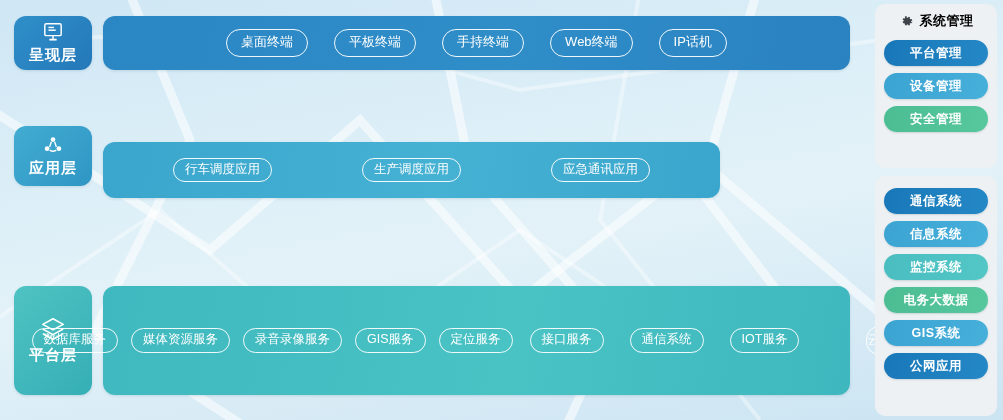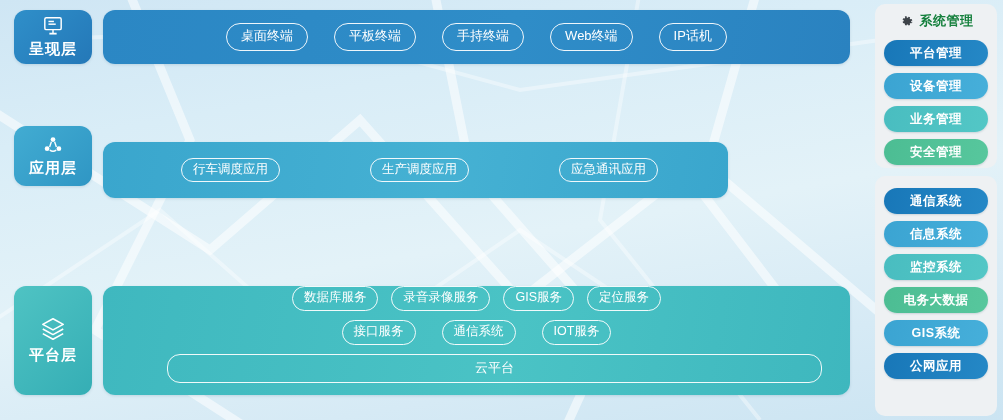--- a/index.html
+++ b/index.html
@@ -89,22 +89,23 @@
     padding: 5px 14px 6px;
     white-space: nowrap;
     line-height: 1.1;
     background: transparent;
   }
   .pill.small { font-size: 12.5px; padding: 4px 11px 5px; }
 
   
   .platform-rows {
     display: flex;
-    flex-direction: column;
-    gap: 9px;
+    flex-direction: row;
+    justify-content: center;
+    gap: 17px;
     height: 100%;
     padding: 0 14px;
     box-sizing: border-box;
   }
   .platform-line {
     display: flex;
     align-items: center;
     justify-content: center;
     gap: 13px;
   }
@@ -134,21 +135,21 @@
     border-radius: 10px;
     box-sizing: border-box;
     padding: 5px 9px 8px;
   }
   .side-head {
     display: flex;
     align-items: center;
     justify-content: center;
     gap: 6px;
     height: 24px;
-    color: #15803d;
+    color: #000000;
     font-size: 13px;
     font-weight: bold;
     letter-spacing: .5px;
   }
   .side-head .head-icon { line-height: 0; }
   .side-btn {
     height: 26px;
     border-radius: 13px;
     margin-top: 7px;
     color: #ffffff;
@@ -175,21 +176,21 @@
     </g>
     <g stroke="#ffffff" stroke-opacity="0.38" fill="none" stroke-width="4">
       <path d="M -20 330 L 160 210 L 330 360 L 520 230 L 760 390"></path>
       <path d="M 20 40 L 300 30 L 520 90 L 880 40"></path>
       <path d="M 640 -10 L 600 220 L 760 420"></path>
     </g>
   </svg>
 
   <div id="diagram">
 
-    <div class="layer-row" style="top:5px;height:54px;padding-left:32px;">
+    <div class="layer-row" style="top:11px;height:54px;padding-left:32px;">
       <div class="layer-tag" style="top:5px;height:54px;background:linear-gradient(135deg,#2f8fc9,#2478b8);">
         <span class="tag-icon">
           <svg width="22" height="20" viewBox="0 0 24 22" fill="none" stroke="#ffffff" stroke-width="1.6">
             <rect x="3" y="2" width="18" height="13" rx="1.6"></rect>
             <line x1="7" y1="6" x2="13" y2="6"></line>
             <line x1="7" y1="9" x2="15" y2="9"></line>
             <line x1="12" y1="15" x2="12" y2="19"></line>
             <line x1="8" y1="19.4" x2="16" y2="19.4" stroke-width="2"></line>
           </svg>
         </span>
@@ -213,21 +214,21 @@
             <circle cx="12" cy="5" r="2.6" fill="#ffffff" stroke="none"></circle>
             <circle cx="5.5" cy="15" r="2.6" fill="#ffffff" stroke="none"></circle>
             <circle cx="18.5" cy="15" r="2.6" fill="#ffffff" stroke="none"></circle>
             <path d="M8.3 13.2 L10.2 7.4"></path>
             <path d="M15.7 13.2 L13.8 7.4"></path>
             <path d="M8.4 16.6 Q12 19 15.6 16.6"></path>
           </svg>
         </span>
         <span class="tag-label">应用层</span>
       </div>
-      <div class="layer-body" style="top:71px;height:56px;width:617px;background:linear-gradient(100deg,#3aa6cd,#45b1d3 55%,#3aa6cd);padding-left:8px;">
+      <div class="layer-body" style="top:71px;height:56px;width:617px;background:linear-gradient(100deg,#3aa6cd,#45b1d3 55%,#3aa6cd);">
         <div class="pill-wrap" style="gap:90px;">
           <span class="pill small">行车调度应用</span>
           <span class="pill small">生产调度应用</span>
           <span class="pill small">应急通讯应用</span>
         </div>
       </div>
     </div>
 
     <div class="layer-row" style="top:143px;height:109px;">
       <div class="layer-tag" style="top:143px;height:109px;background:linear-gradient(135deg,#4fc3c3,#35aeb5);">
@@ -237,20 +238,21 @@
             <path d="M5 14 L16 20 L27 14"></path>
             <path d="M5 19 L16 25 L27 19"></path>
           </svg>
         </span>
         <span class="tag-label">平台层</span>
       </div>
       <div class="layer-body" style="top:143px;height:109px;width:747px;background:linear-gradient(100deg,#3fb8bf,#4ac3c5 55%,#3eb7be);">
         <div class="platform-rows">
           <div class="platform-line">
             <span class="pill small">数据库服务</span>
+            <span class="pill small">媒体资源服务</span>
             <span class="pill small">录音录像服务</span>
             <span class="pill small">GIS服务</span>
             <span class="pill small">定位服务</span>
           </div>
           <div class="platform-line" style="gap:26px;">
             <span class="pill small">接口服务</span>
             <span class="pill small">通信系统</span>
             <span class="pill small">IOT服务</span>
           </div>
           <div class="platform-line" style="padding:0 14px;">
@@ -284,23 +286,20 @@
           </svg>
         </span>
         <span>系统管理</span>
       </div>
       <div class="side-btn" style="background:linear-gradient(100deg,#1877b8,#2588c6);">
         <span>平台管理</span>
       </div>
       <div class="side-btn" style="background:linear-gradient(100deg,#3ba4d2,#46afda);">
         <span>设备管理</span>
       </div>
-      <div class="side-btn" style="background:linear-gradient(100deg,#49bdc0,#53c7c6);">
-        <span>业务管理</span>
-      </div>
       <div class="side-btn" style="background:linear-gradient(100deg,#4cbd93,#57c79d);">
         <span>安全管理</span>
       </div>
     </div>
 
     <div class="side-panel" style="top:176px;height:240px;">
       <div class="side-btn" style="background:linear-gradient(100deg,#1877b8,#2588c6);">
         <span>通信系统</span>
       </div>
       <div class="side-btn" style="background:linear-gradient(100deg,#3ba4d2,#46afda);">

